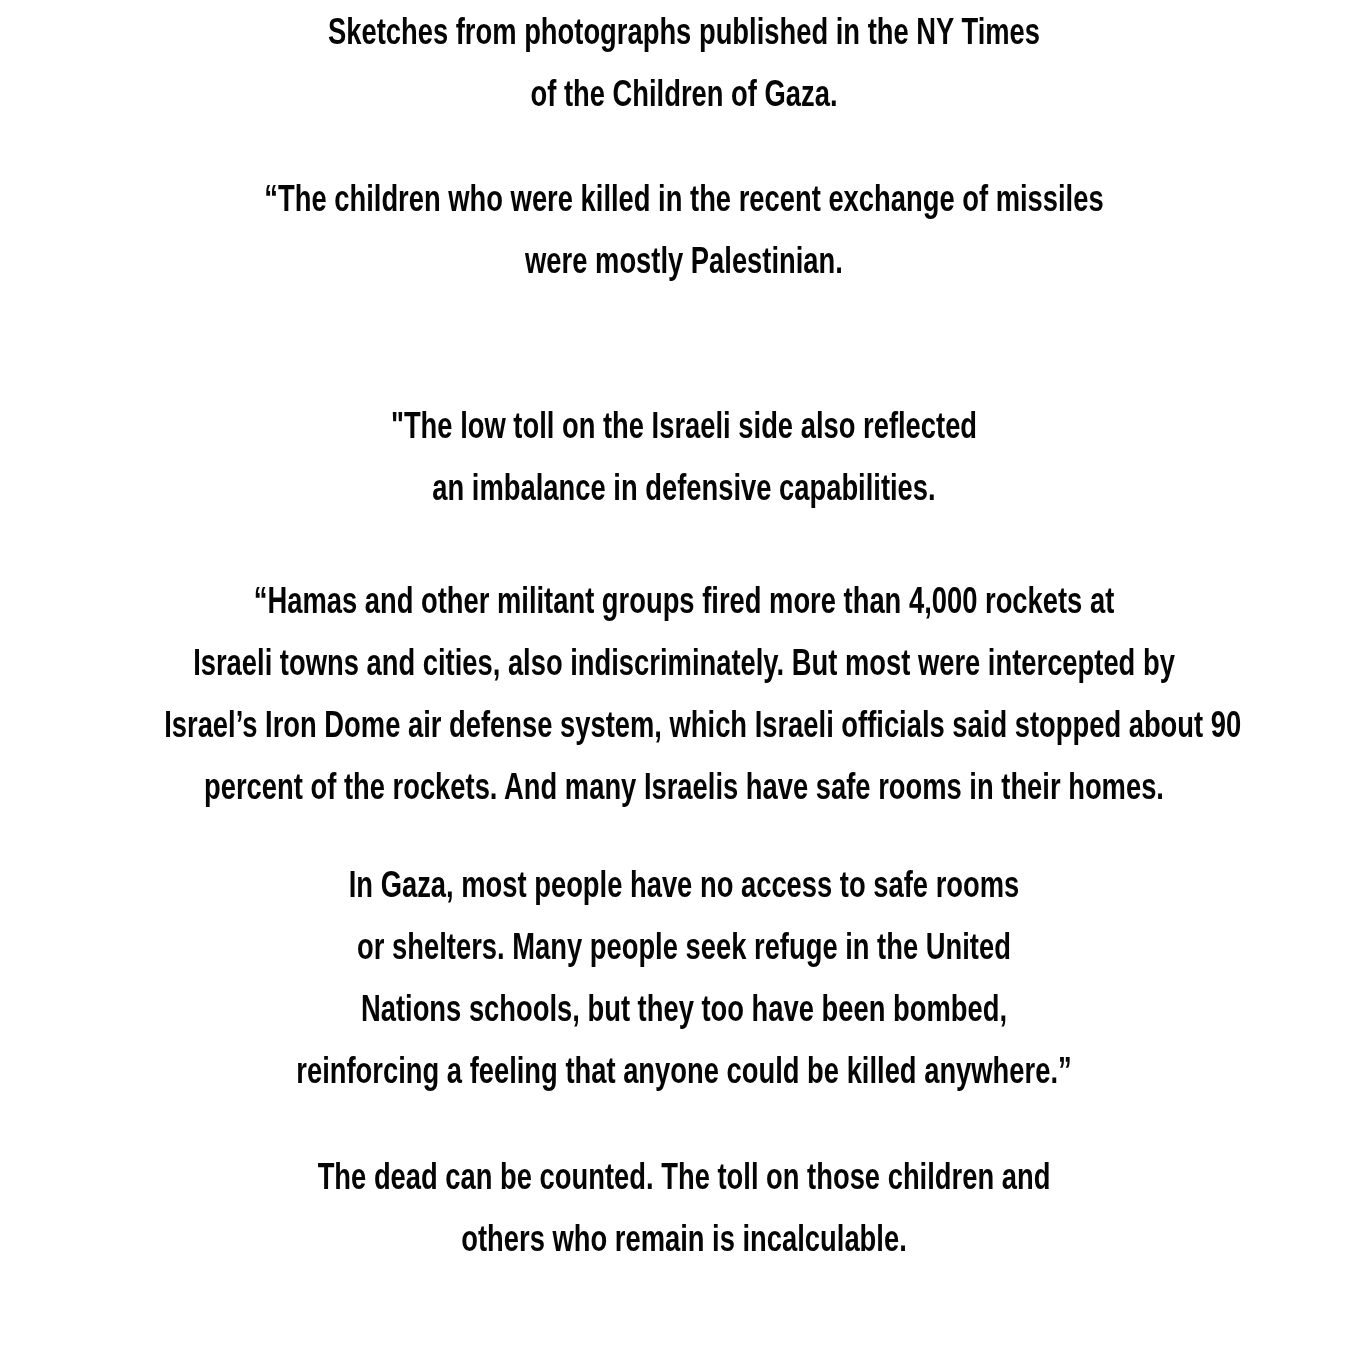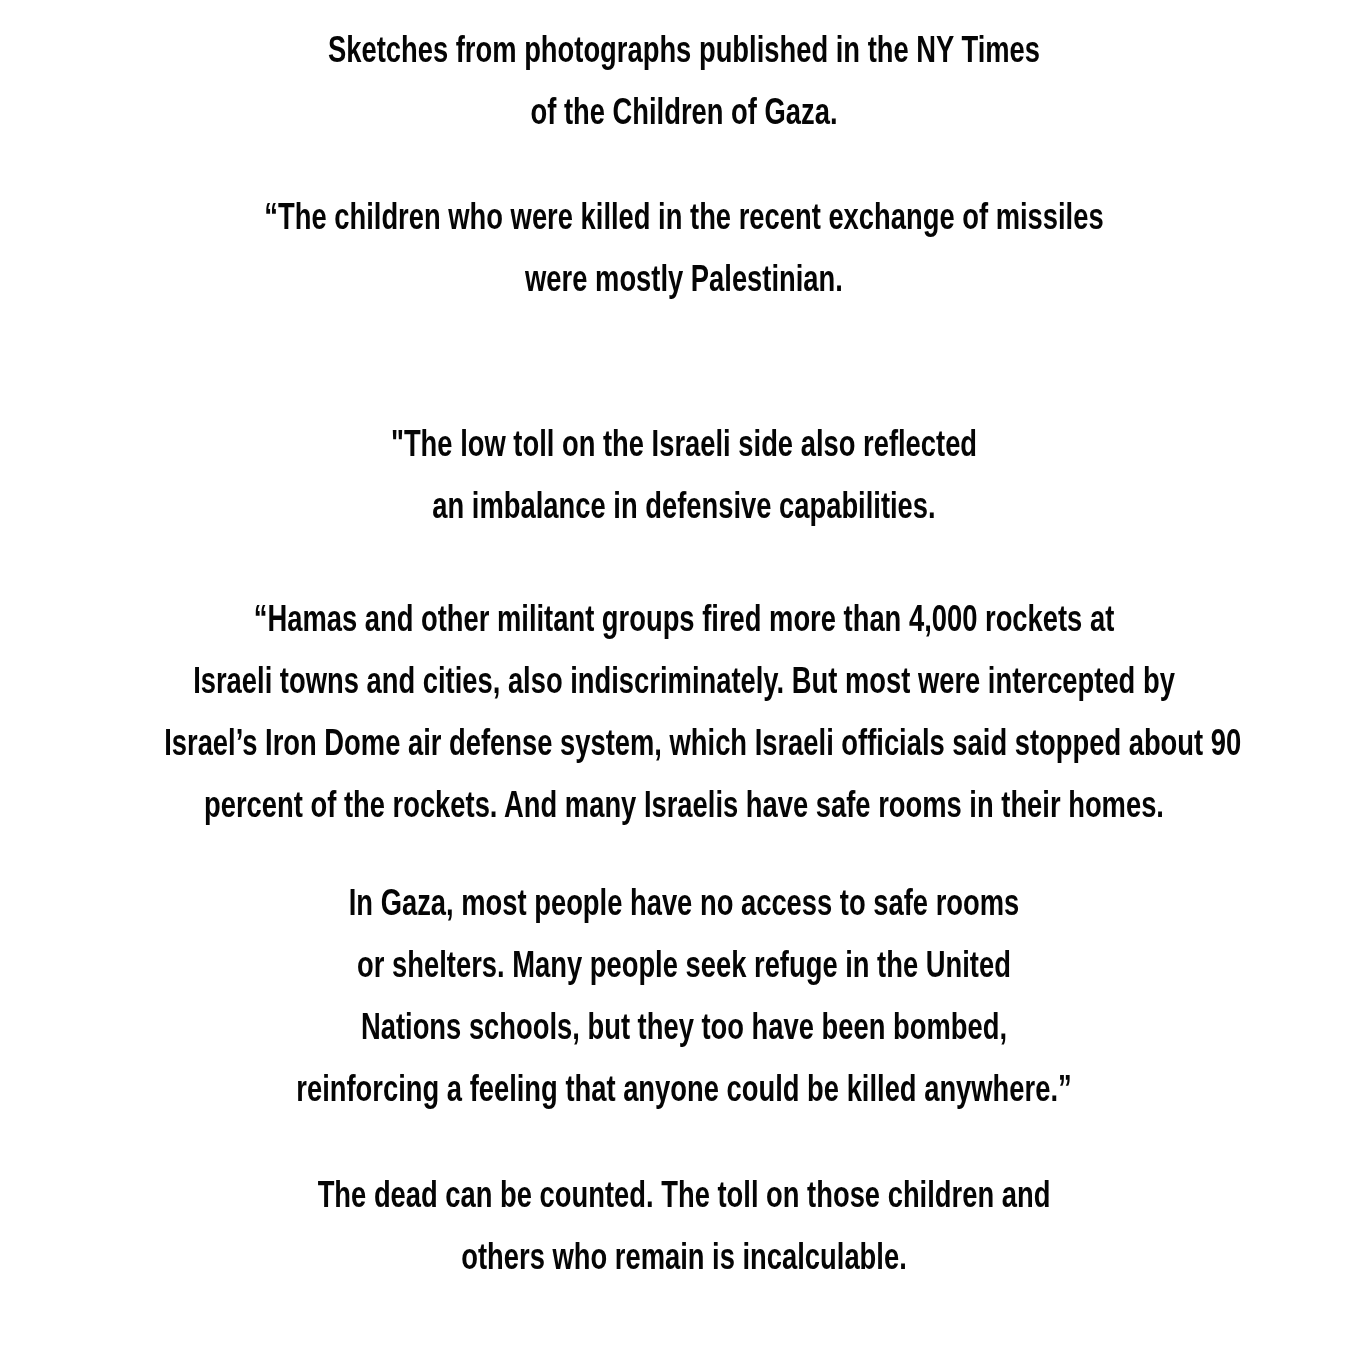--- a/index.html
+++ b/index.html
@@ -10,21 +10,21 @@
   body {
     width: 1368px;
     height: 1368px;
     overflow: hidden;
     font-family: "Liberation Sans", sans-serif;
   }
   .page {
     width: 1368px;
     height: 1368px;
     background: #ffffff;
-    padding-top: 19px;
+    padding-top: 1px;
     box-sizing: border-box;
   }
   .condense {
     width: 1368px;
     transform: scaleX(0.76);
     transform-origin: 50% 0;
   }
   .para {
     margin: 0;
     text-align: center;

